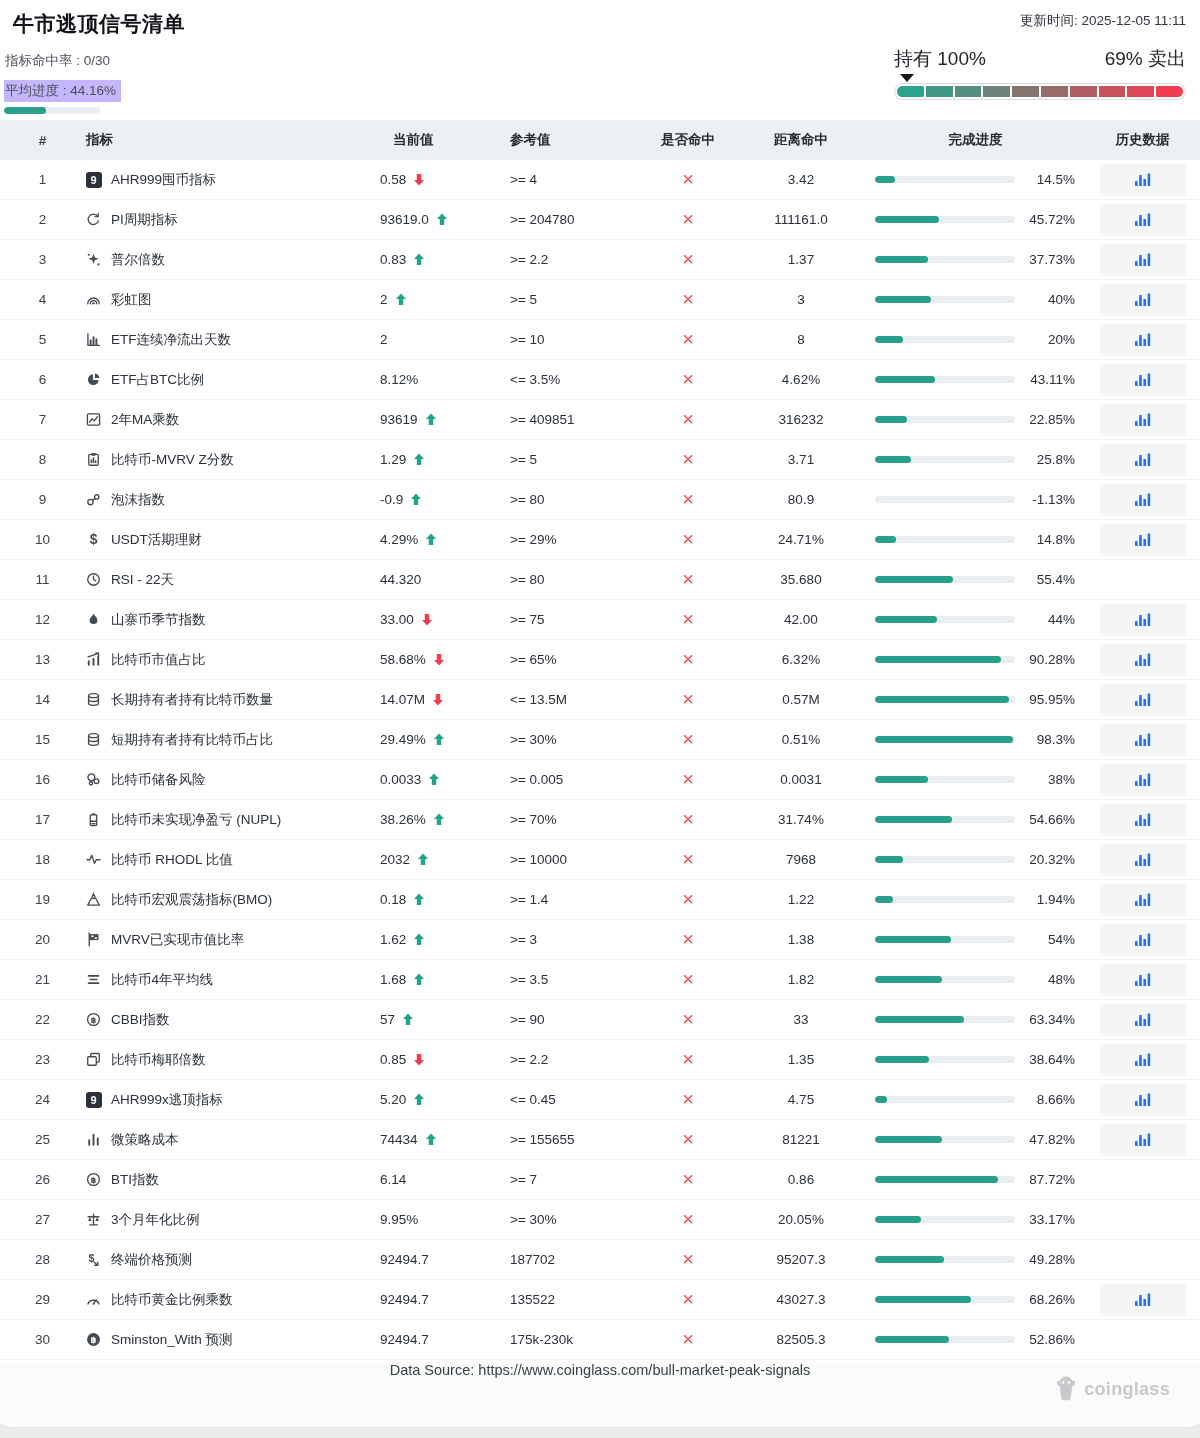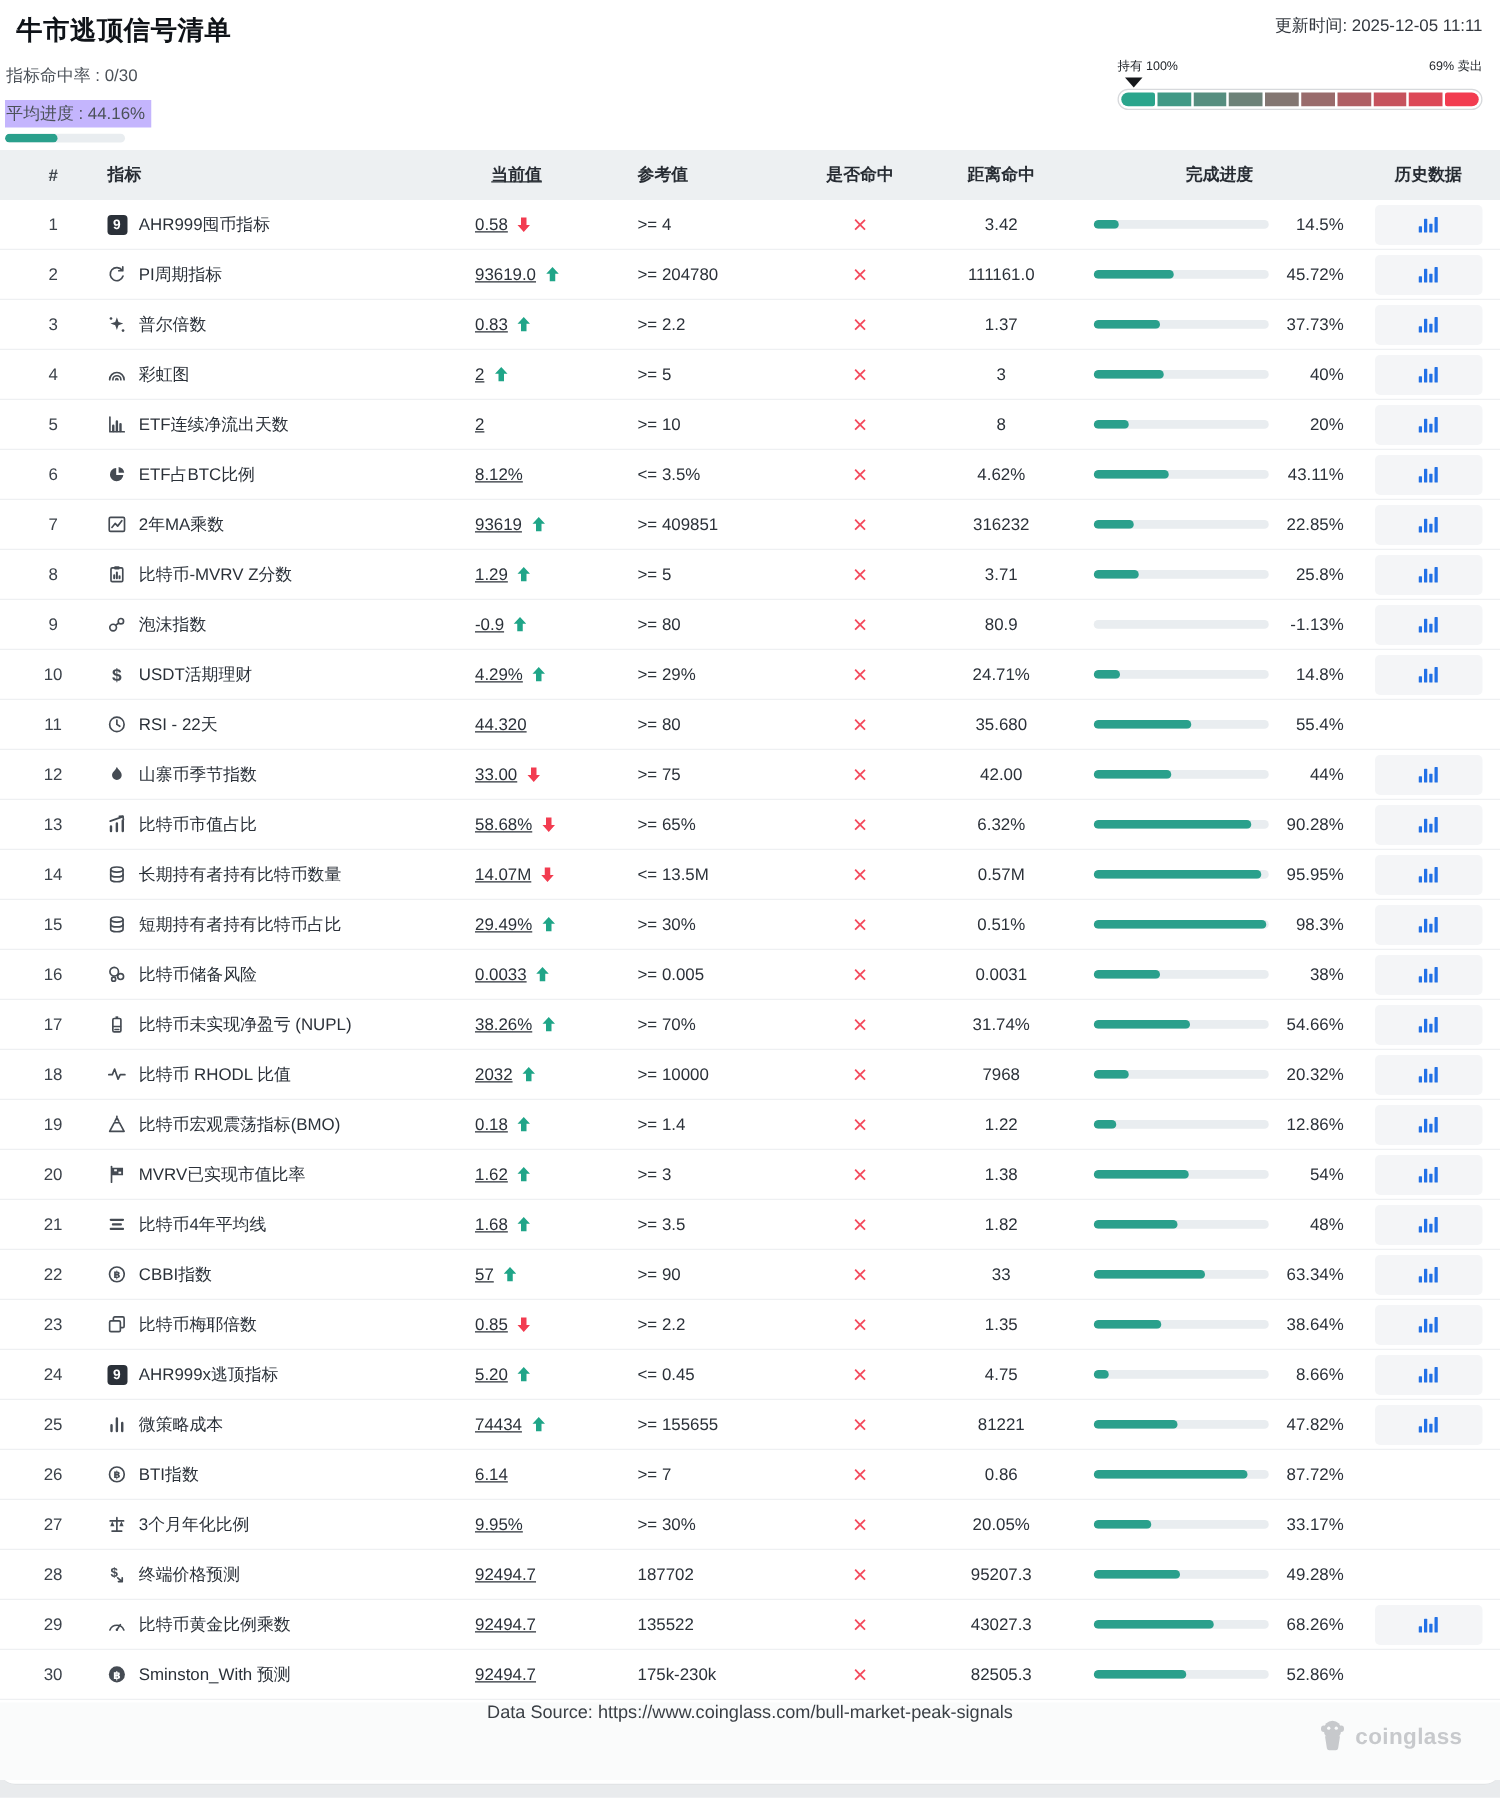--- a/index.html
+++ b/index.html
@@ -10,21 +10,21 @@
   
   .top { display:flex; justify-content:space-between; padding:10px 14px 0 4px; height:120px; }
   .page-title { font-size:21px; font-weight:700; color:#0f1318; padding-left:9px; letter-spacing:.5px; }
   .hit-rate { font-size:13.5px; color:#4b5158; margin-top:14px; padding-left:1px; }
   .avg-label { display:inline-block; font-size:13.5px; color:#4b5158; background:#c4b5fd; padding:2px 5px 2px 1px; margin-top:10px; }
   .avg-bar { width:96px; height:7px; background:#e9edf0; border-radius:4px; margin-top:5px; overflow:hidden; }
   .avg-bar-fill { height:100%; background:#2aa08c; border-radius:4px; }
   .top-right { display:flex; flex-direction:column; align-items:flex-end; }
   .updated { font-size:13.5px; color:#33383f; margin-top:2px; }
   .gauge-wrap { margin-top:16px; width:292px; }
-  .gauge-labels { display:flex; justify-content:space-between; font-size:10px; color:#22262b; margin-bottom:2px; }
+  .gauge-labels { display:flex; justify-content:space-between; font-size:19px; color:#22262b; margin-bottom:2px; }
   .gauge-marker-row { position:relative; height:9px; }
   .gauge-marker { position:absolute; width:0; height:0; border-left:7px solid transparent; border-right:7px solid transparent; border-top:8px solid #16181b; }
   .gauge { display:flex; gap:2px; border:1px solid #d7d9dc; border-radius:9px; padding:2px; background:#fff; }
   .gauge-seg { flex:1; height:11px; }
   .gauge-seg:first-child { border-radius:6px 2px 2px 6px; }
   .gauge-seg:last-child { border-radius:2px 6px 6px 2px; }
 
   
   .tr { display:grid; grid-template-columns:85px 295px 130px 130px 96px 130px 219px 1fr; align-items:center; height:40px; }
   .thead { background:#edf0f2; color:#272c33; font-weight:700; font-size:13.5px; }
@@ -34,21 +34,21 @@
   .th.c-ind { padding-left:1px; }
   .th.c-cur { padding-left:13px; }
   .c-hit, .c-dist { text-align:center; }
   .c-prog { display:flex; align-items:center; padding-left:9px; }
   .c-hist { display:flex; justify-content:center; }
 
   .ind-icon { display:inline-flex; width:17px; justify-content:center; color:#454b53; }
   .ind-icon svg { width:15px; height:15px; stroke:#454b53; stroke-width:1.25; fill:none; stroke-linecap:round; stroke-linejoin:round; }
   .badge9 { display:inline-flex; width:16px; height:16px; background:#2b3139; color:#fff; border-radius:3px; font-size:11px; font-weight:700; font-style:normal; align-items:center; justify-content:center; }
 
-  .c-cur { display:flex; align-items:center; gap:7px;text-decoration:underline; }
+  .c-cur { display:flex; align-items:center; gap:7px; }
   .trend svg { width:12px; height:13px; display:block; }
   .trend.up { color:#1fa588; }
   .trend.down { color:#f23c50; }
 
   .miss { font-size:20px; line-height:18px; color:#f4495c; font-weight:400; }
 
   .pbar { width:140px; height:7px; background:#e9edf0; border-radius:4px; overflow:hidden; flex:none; }
   .pbar-fill { height:100%; background:#2aa08c; border-radius:4px; }
   .plabel { flex:1; text-align:right; padding-right:10px; color:#2b3139; }
 
@@ -892,21 +892,21 @@
     </div>
     <div class="c-ref">&gt;= 1.4</div>
     <div class="c-hit">
       <span class="miss">×</span>
     </div>
     <div class="c-dist">1.22</div>
     <div class="c-prog">
       <div class="pbar">
               <div class="pbar-fill" style="width: 12.86%;"></div>
             </div>
-      <span class="plabel">12.86%</span>
+      <span class="plabel">1.94%</span>
     </div>
     <div class="c-hist">
             <button class="hist-btn">
               <svg viewBox="0 0 17 15">
                 <g fill="#2271e6">
                   <rect x="1" y="9" width="2.6" height="5" rx=".5"></rect>
                   <rect x="5.2" y="3" width="2.6" height="11" rx=".5"></rect>
                   <rect x="9.4" y="7" width="2.6" height="7" rx=".5"></rect>
                   <rect x="13.6" y="1.6" width="2.6" height="12.4" rx=".5"></rect>
                 </g>

